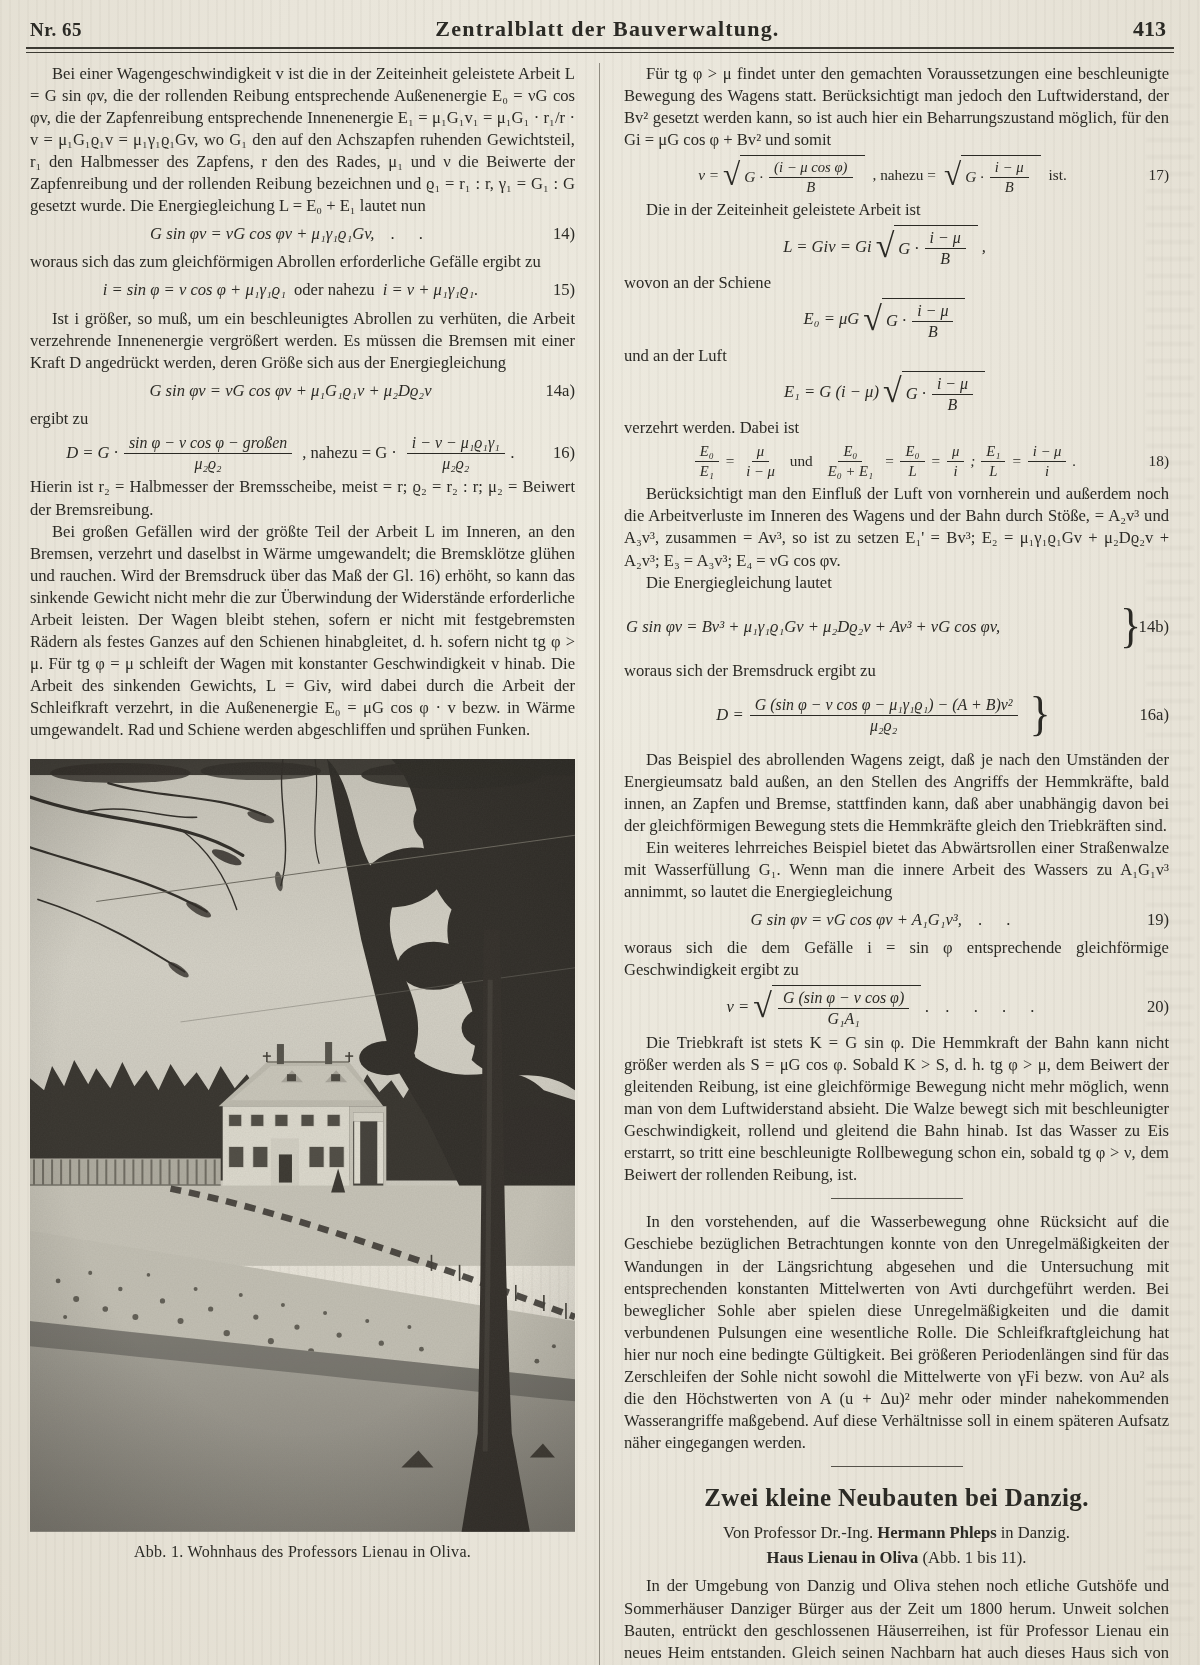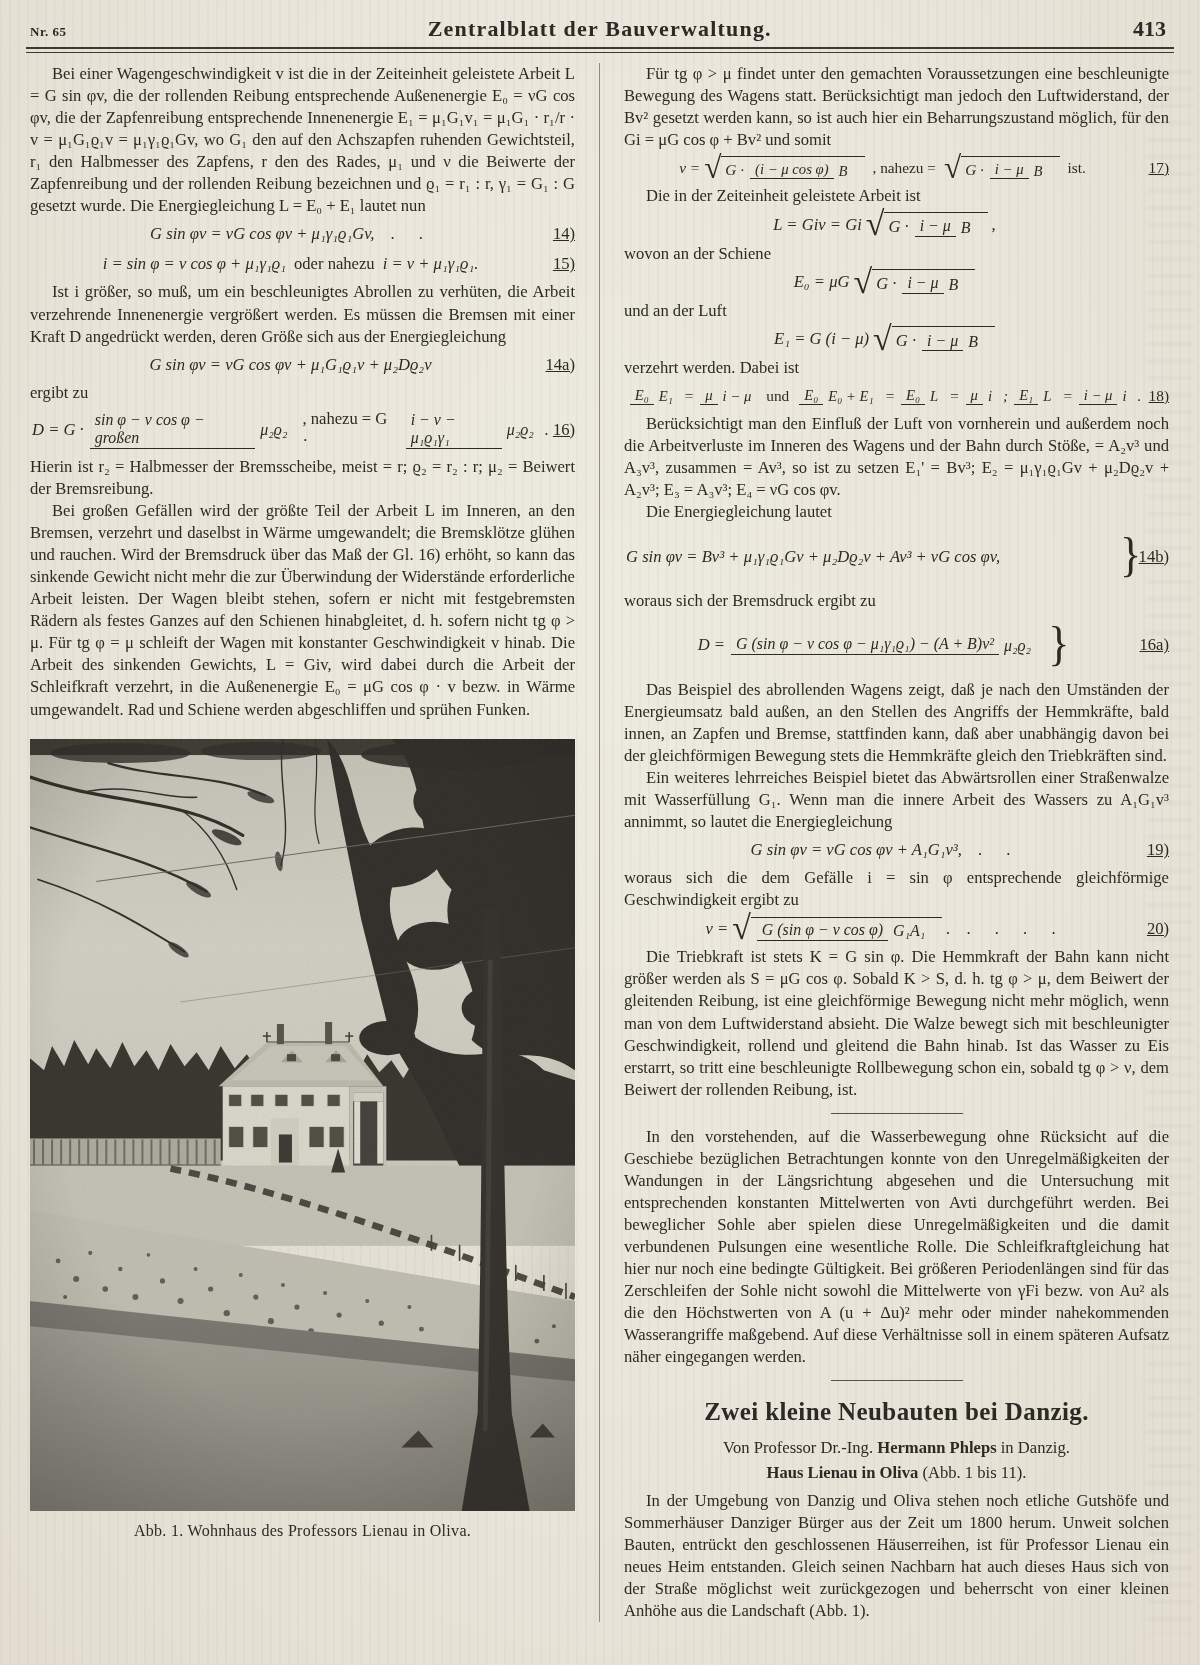--- a/index.html
+++ b/index.html
@@ -7,38 +7,38 @@
     background:
       repeating-linear-gradient(90deg, rgba(110,104,90,0.045) 0 2px, rgba(0,0,0,0) 2px 9px),
       radial-gradient(ellipse at 50% 38%, #edeadf 0%, #e9e5da 55%, #e2ddd0 100%);
     color:#2b2a25;font-family:"Liberation Serif","DejaVu Serif",serif;}
   .ghost-right{position:absolute;right:6px;top:70px;bottom:30px;width:48px;opacity:.5;
     background:repeating-linear-gradient(180deg, rgba(95,90,78,.07) 0 4px, rgba(0,0,0,0) 4px 17px);
     filter:blur(1px);}
   
   .masthead{display:flex;justify-content:space-between;align-items:baseline;
     padding:16px 34px 5px 30px;font-weight:bold;}
-  .issue{font-size:13px;letter-spacing:.5px;}
+  .issue{font-size:19px;letter-spacing:.5px;}
   .jtitle{font-size:22px;letter-spacing:1.2px;}
   .pageno{font-size:22px;}
   .rule-double{margin:0 26px;height:3px;border-top:2.4px solid #3c3a33;border-bottom:1px solid #3c3a33;}
   
   .cols{display:flex;align-items:stretch;padding:10px 30px 0 30px;}
   .col{width:545px;font-size:16.6px;line-height:1.33;}
   .col-sep{width:1px;background:#8f8b80;margin:0 24px;}
   p.par{margin:0;text-align:justify;text-indent:22px;}
   p.par.noind{text-indent:0;}
   
   .eq{position:relative;display:flex;align-items:center;justify-content:center;
     margin:4px 24px 4px 0;font-style:italic;min-height:26px;}
-  .eq .num{position:absolute;right:-24px;font-style:normal;text-decoration:underline;}
+  .eq .num{position:absolute;right:-24px;font-style:normal;}
   .eq .dots{letter-spacing:10px;margin-left:14px;font-style:normal;}
   .eq .rm{font-style:normal;margin:0 6px;}
   .eq .seg{margin:0 2px;white-space:nowrap;}
-  .frac{display:inline-flex;flex-direction:row;align-items:center;vertical-align:middle;
+  .frac{display:inline-flex;flex-direction:column;align-items:center;vertical-align:middle;
     margin:0 4px;line-height:1.12;font-size:.96em;}
   .frac .top{padding:0 5px 1px 5px;border-bottom:1px solid #2b2a25;}
   .frac .bot{padding:1px 5px 0 5px;}
   .sqrt{display:inline-flex;align-items:center;margin:0 2px;}
   .sqrt .sign{font-style:normal;font-size:2.05em;line-height:.8;transform:translateY(-1px);}
   .sqrt .under{border-top:1.6px solid #2b2a25;padding:3px 8px 0 2px;display:inline-flex;align-items:center;}
   .stack{display:flex;flex-direction:row;}
   .stack .l2{text-align:left;}
   .brace{font-style:normal;font-size:44px;font-weight:300;margin:0 4px 0 8px;transform:scaleY(1.1);}
   .small-eq{font-size:15.3px;}
@@ -70,20 +70,21 @@
 
     <div class="col">
       <p class="par">Bei einer Wagengeschwindigkeit v ist die in der Zeiteinheit geleistete Arbeit L = G sin φv, die der rollenden Reibung entsprechende Außenenergie E₀ = νG cos φv, die der Zapfenreibung entsprechende Innenenergie E₁ = μ₁G₁v₁ = μ₁G₁ · r₁/r · v = μ₁G₁ϱ₁v = μ₁γ₁ϱ₁Gv, wo G₁ den auf den Achszapfen ruhenden Gewichtsteil, r₁ den Halbmesser des Zapfens, r den des Rades, μ₁ und ν die Beiwerte der Zapfenreibung und der rollenden Reibung bezeichnen und ϱ₁ = r₁ : r, γ₁ = G₁ : G gesetzt wurde.  Die Energiegleichung L = E₀ + E₁ lautet nun</p>
 
       <div class="eq">
         <span class="seg">G sin φv = νG cos φv + μ₁γ₁ϱ₁Gv,</span>
         <span class="dots">. .</span>
         <span class="num">14)</span>
       </div>
 
+      <p class="par noind">woraus sich das zum gleichförmigen Abrollen erforderliche Gefälle ergibt zu</p>
 
       <div class="eq">
         <span class="seg">i = sin φ = ν cos φ + μ₁γ₁ϱ₁</span>
         <span class="rm">oder nahezu</span>
         <span class="seg">i = ν + μ₁γ₁ϱ₁.</span>
         <span class="num">15)</span>
       </div>
 
       <p class="par">Ist i größer, so muß, um ein beschleunigtes Abrollen zu verhüten, die Arbeit verzehrende Innenenergie vergrößert werden.  Es müssen die Bremsen mit einer Kraft D angedrückt werden, deren Größe sich aus der Energiegleichung</p>
 

